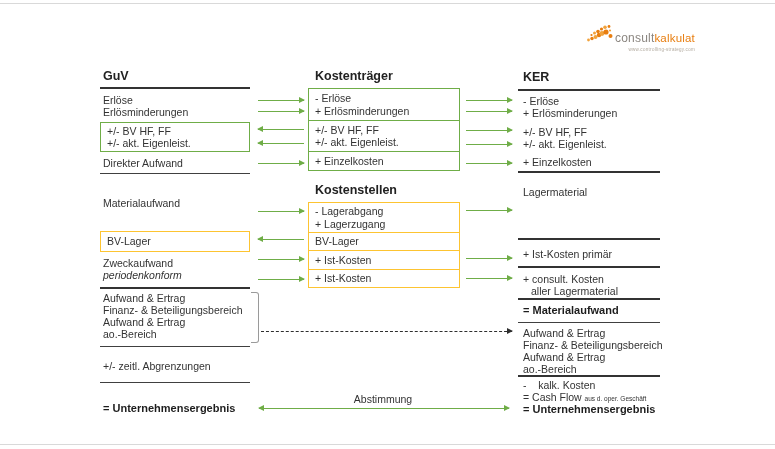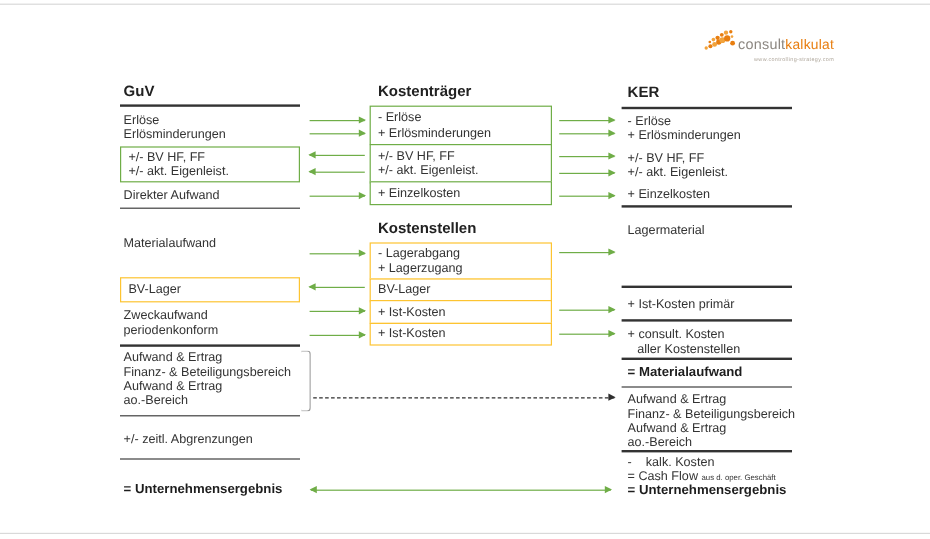--- a/index.html
+++ b/index.html
@@ -91,21 +91,21 @@
   <div class="t" style="left:103px; top:157px;">Direkter Aufwand</div>
   <div class="line" style="left:100px; top:173px; width:150px;"></div>
 
   <div class="t" style="left:103px; top:197px;">Materialaufwand</div>
 
   <div class="box yellow" style="left:100px; top:231px; width:150px; height:21px;">
     <div class="bt">BV-Lager</div>
   </div>
 
   <div class="t" style="left:103px; top:257px;">Zweckaufwand</div>
-  <div class="t" style="left:103px; top:269px;">periodenkonform</div>
+  <div class="t" style="left:103px; top:269px;font-style:italic;">periodenkonform</div>
   <div class="line thick" style="left:100px; top:287px; width:150px;"></div>
 
   <div class="t" style="left:103px; top:292px;">Aufwand &amp; Ertrag</div>
   <div class="t" style="left:103px; top:304px;">Finanz- &amp; Beteiligungsbereich</div>
   <div class="t" style="left:103px; top:316px;">Aufwand &amp; Ertrag</div>
   <div class="t" style="left:103px; top:328px;">ao.-Bereich</div>
   <div class="bracket" style="left:251px; top:292px; width:8px; height:51px;"></div>
   <div class="line" style="left:100px; top:346px; width:150px;"></div>
 
   <div class="t" style="left:103px; top:360px;">+/- zeitl. Abgrenzungen</div>
@@ -176,31 +176,32 @@
   <div class="t" style="left:523px; top:156px;">+ Einzelkosten</div>
   <div class="line thick" style="left:518px; top:171px; width:142px;"></div>
 
   <div class="t" style="left:523px; top:186px;">Lagermaterial</div>
   <div class="line thick" style="left:518px; top:238px; width:142px;"></div>
 
   <div class="t" style="left:523px; top:248px;">+ Ist-Kosten primär</div>
   <div class="line thick" style="left:518px; top:266px; width:142px;"></div>
 
   <div class="t" style="left:523px; top:273px;">+ consult. Kosten</div>
-  <div class="t" style="left:531px; top:285px;">aller Kostenstellen</div>
+  <div class="t" style="left:531px; top:285px;">aller Lagermaterial</div>
   <div class="line thick" style="left:518px; top:298px; width:142px;"></div>
 
   <div class="t b" style="left:523px; top:304px;">= Materialaufwand</div>
   <div class="line" style="left:518px; top:322px; width:142px;"></div>
 
   <div class="t" style="left:523px; top:327px;">Aufwand &amp; Ertrag</div>
   <div class="t" style="left:523px; top:339px;">Finanz- &amp; Beteiligungsbereich</div>
   <div class="t" style="left:523px; top:351px;">Aufwand &amp; Ertrag</div>
   <div class="t" style="left:523px; top:363px;">ao.-Bereich</div>
   <div class="line thick" style="left:518px; top:375px; width:142px;"></div>
 
   <div class="t pre" style="left:523px; top:379px;">-    kalk. Kosten</div>
   <div class="t" style="left:523px; top:391px;"><span>= Cash Flow </span><span class="small-suffix">aus d. oper. Geschäft</span></div>
   <div class="t b" style="left:523px; top:403px;">= Unternehmensergebnis</div>
 
+  <div class="centerlbl" style="left:303px; top:393px; width:160px;">Abstimmung</div>
   <div class="dblarr" style="left:259px; top:408px; width:250px;"></div>
 
 </div>
 
 </body></html>

